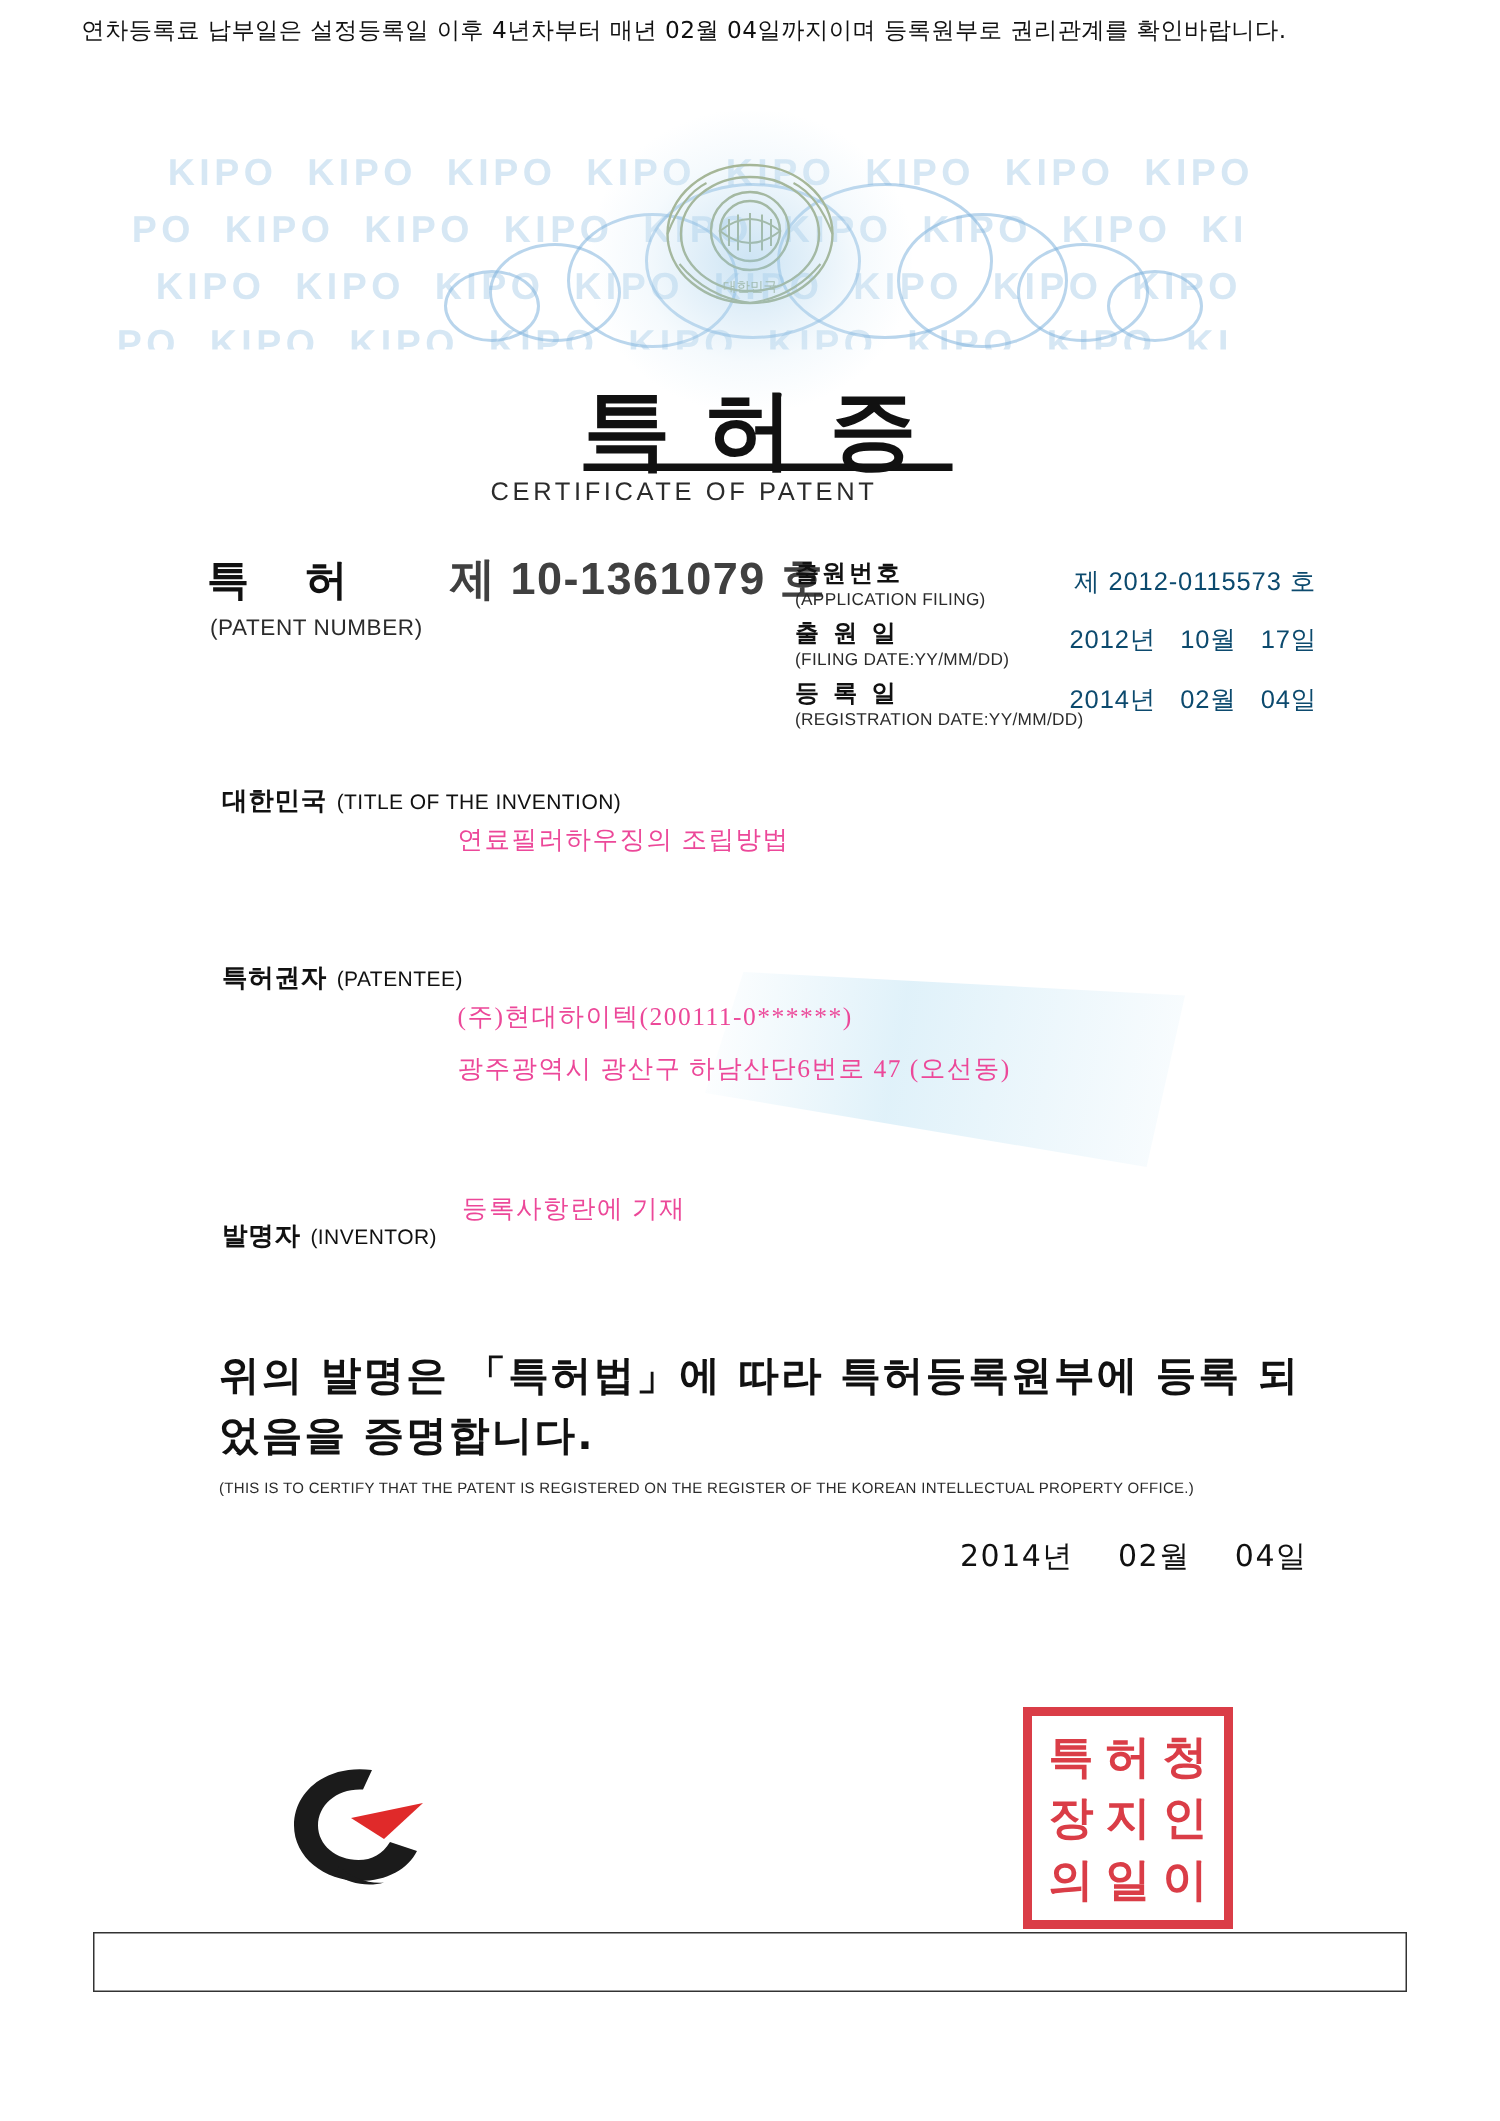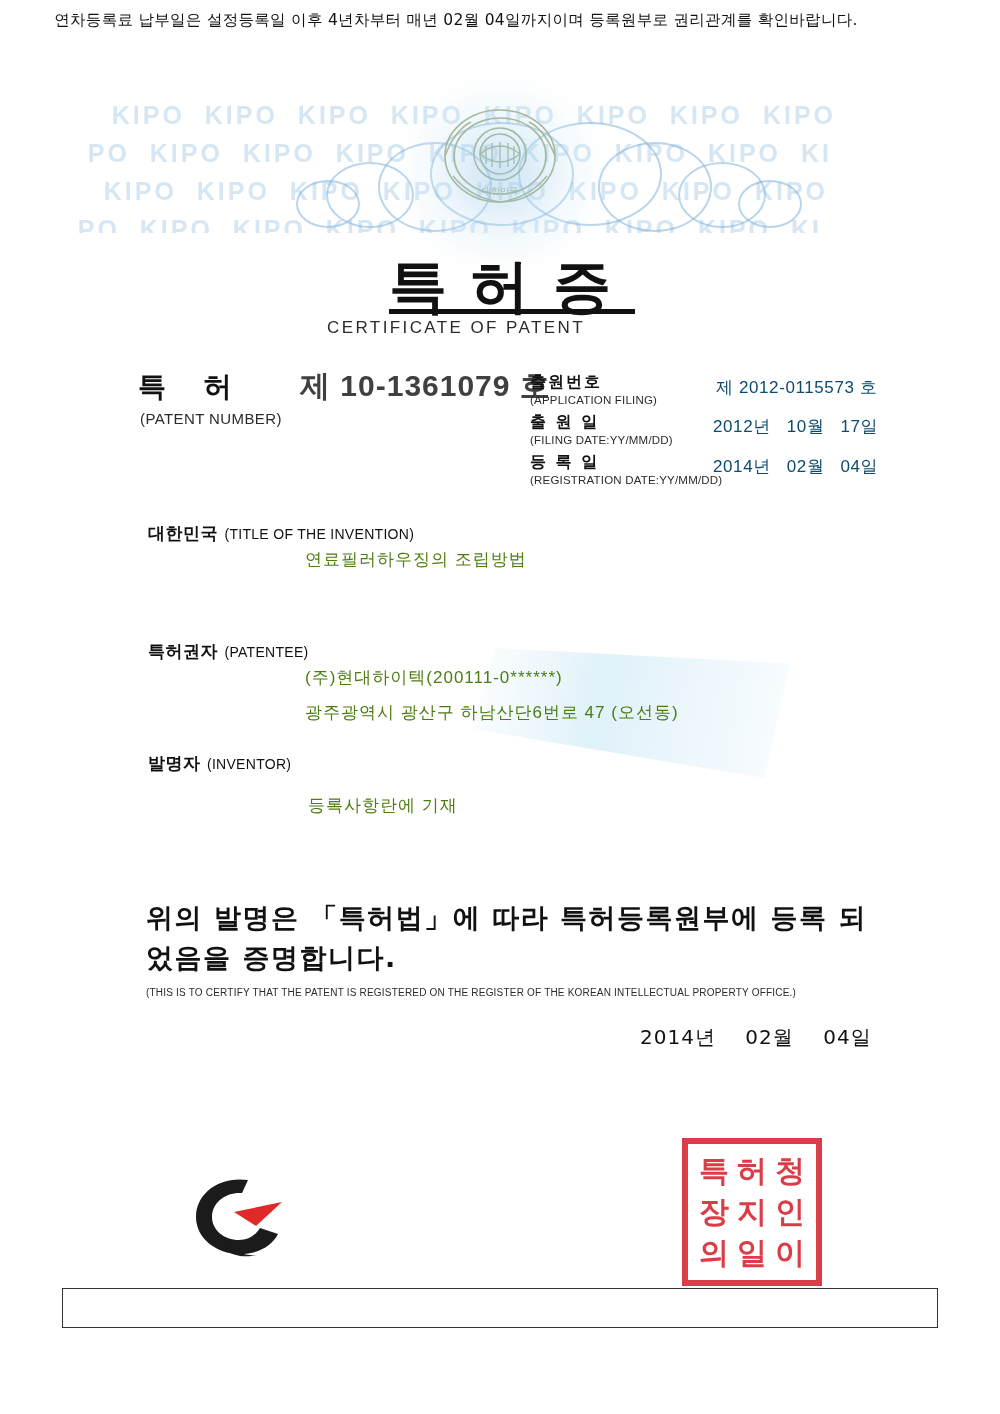--- a/index.html
+++ b/index.html
@@ -171,34 +171,34 @@
     color: #111;
   }
   .field-label .en {
     font-family: "Liberation Sans", sans-serif;
     font-size: 14px;
     font-weight: normal;
     letter-spacing: .3px;
   }
   .field-value {
     position: absolute;
-    font-family: Liberation Sans, sans-serif;
+    font-family: Liberation Serif, serif;
     font-size: 17px;
     letter-spacing: 1px;
-    color: #4d7c0f;
+    color: #ec4899;
   }
 
   .lbl-title { left: 148px; top: 522px; }
   .val-title { left: 305px; top: 548px; }
 
   .lbl-patentee { left: 148px; top: 640px; }
   .val-patentee1 { left: 305px; top: 666px; }
   .val-patentee2 { left: 305px; top: 701px; }
 
-  .lbl-inventor { left: 148px; top: 752px; }
+  .lbl-inventor { left: 148px; top: 812px; }
   .val-inventor { left: 308px; top: 794px; }
 
   
   .beam {
     position: absolute;
     left: 470px; top: 648px;
     width: 320px; height: 130px;
     background: linear-gradient(100deg, rgba(210,235,246,0) 0%, rgba(198,230,245,.55) 40%, rgba(222,240,250,.15) 100%);
     clip-path: polygon(8% 0%, 100% 12%, 92% 100%, 0% 62%);
     pointer-events: none;

